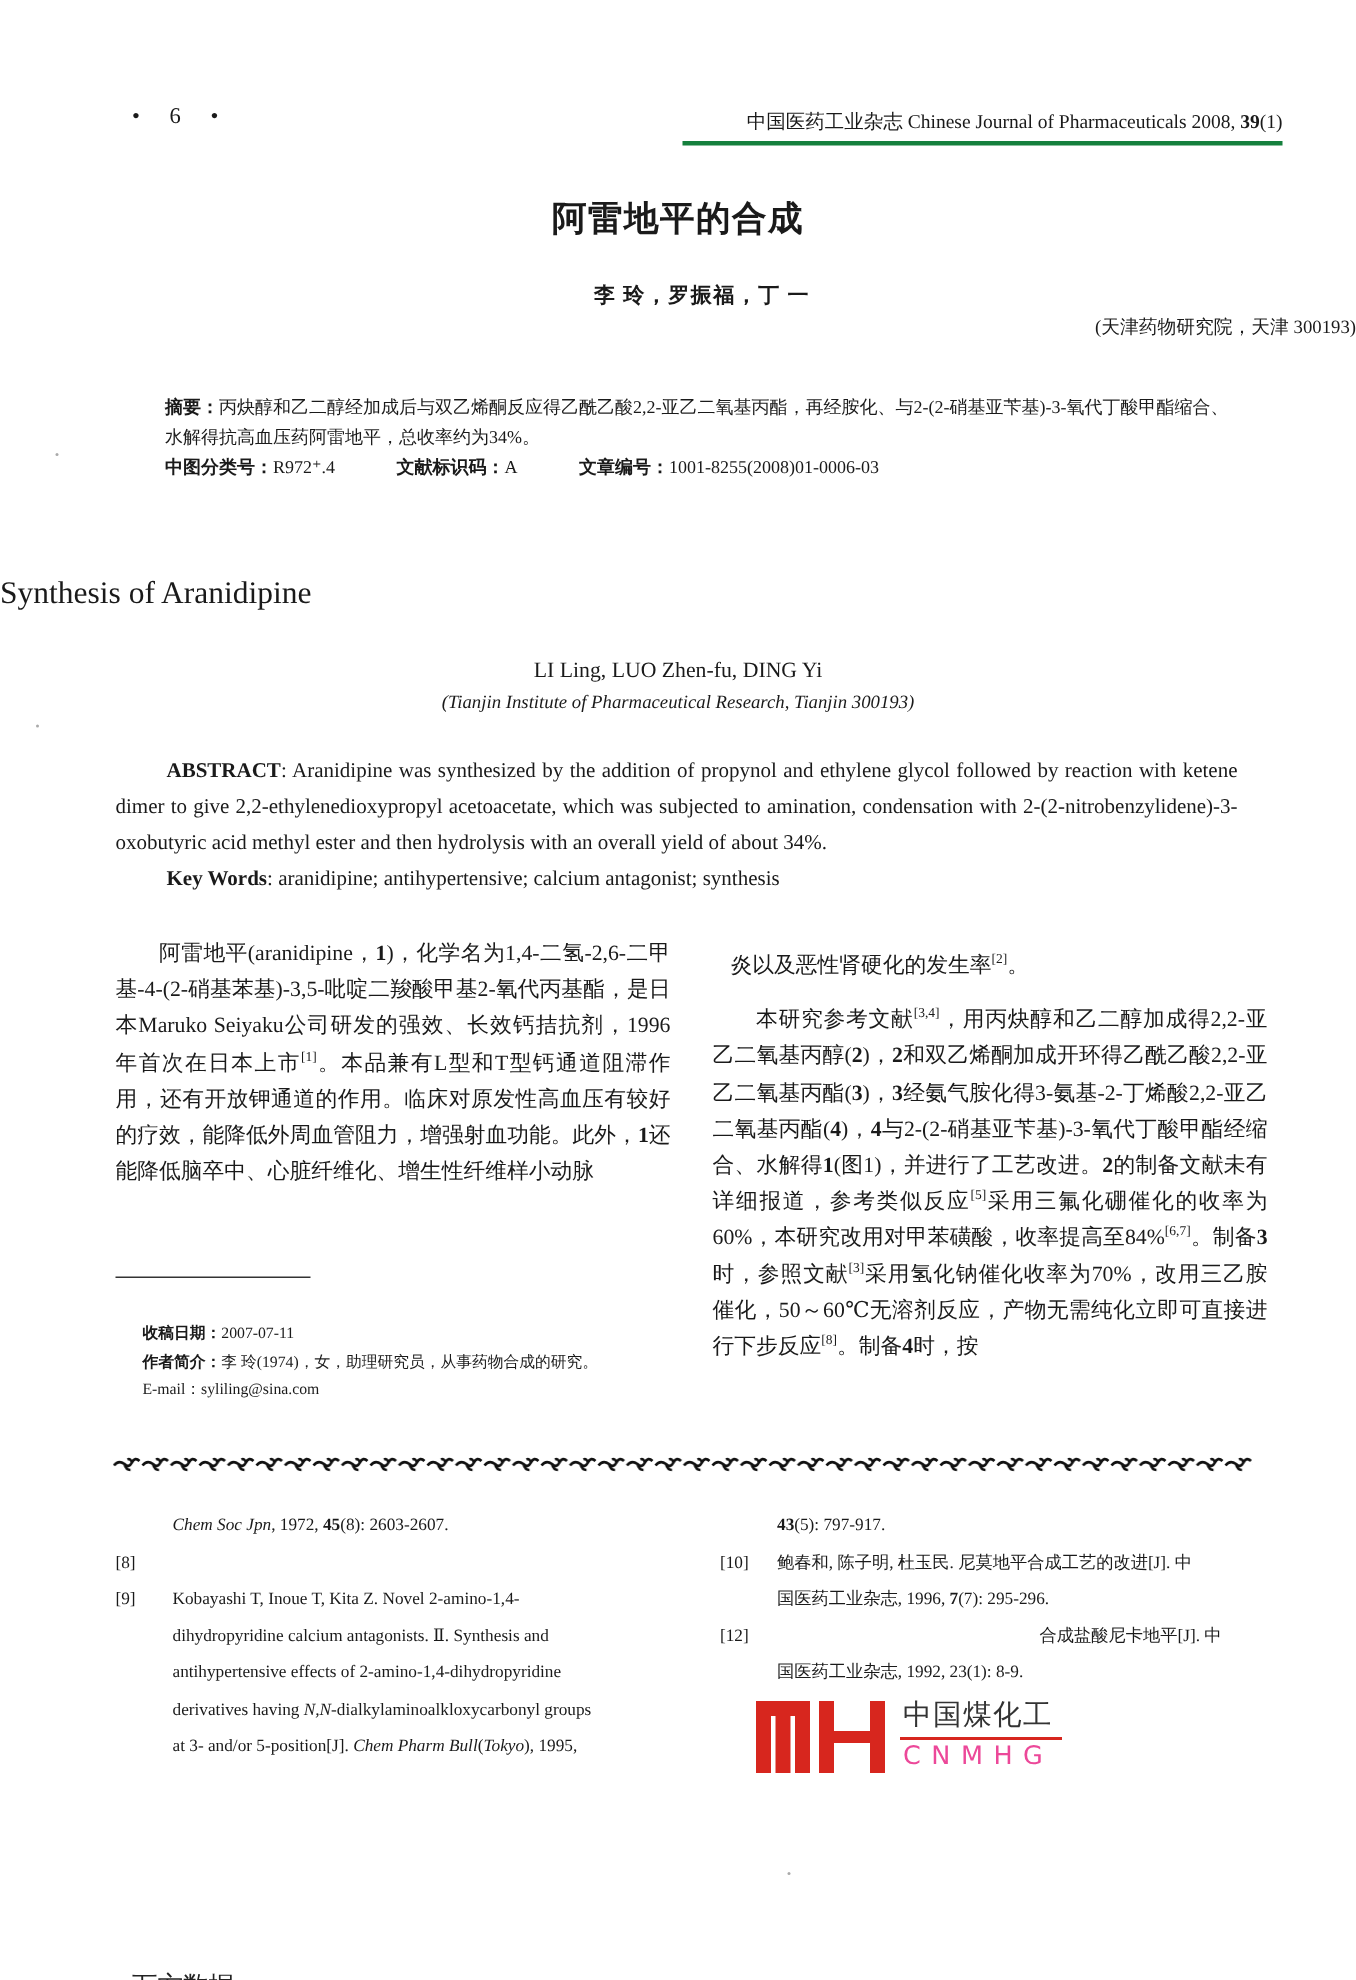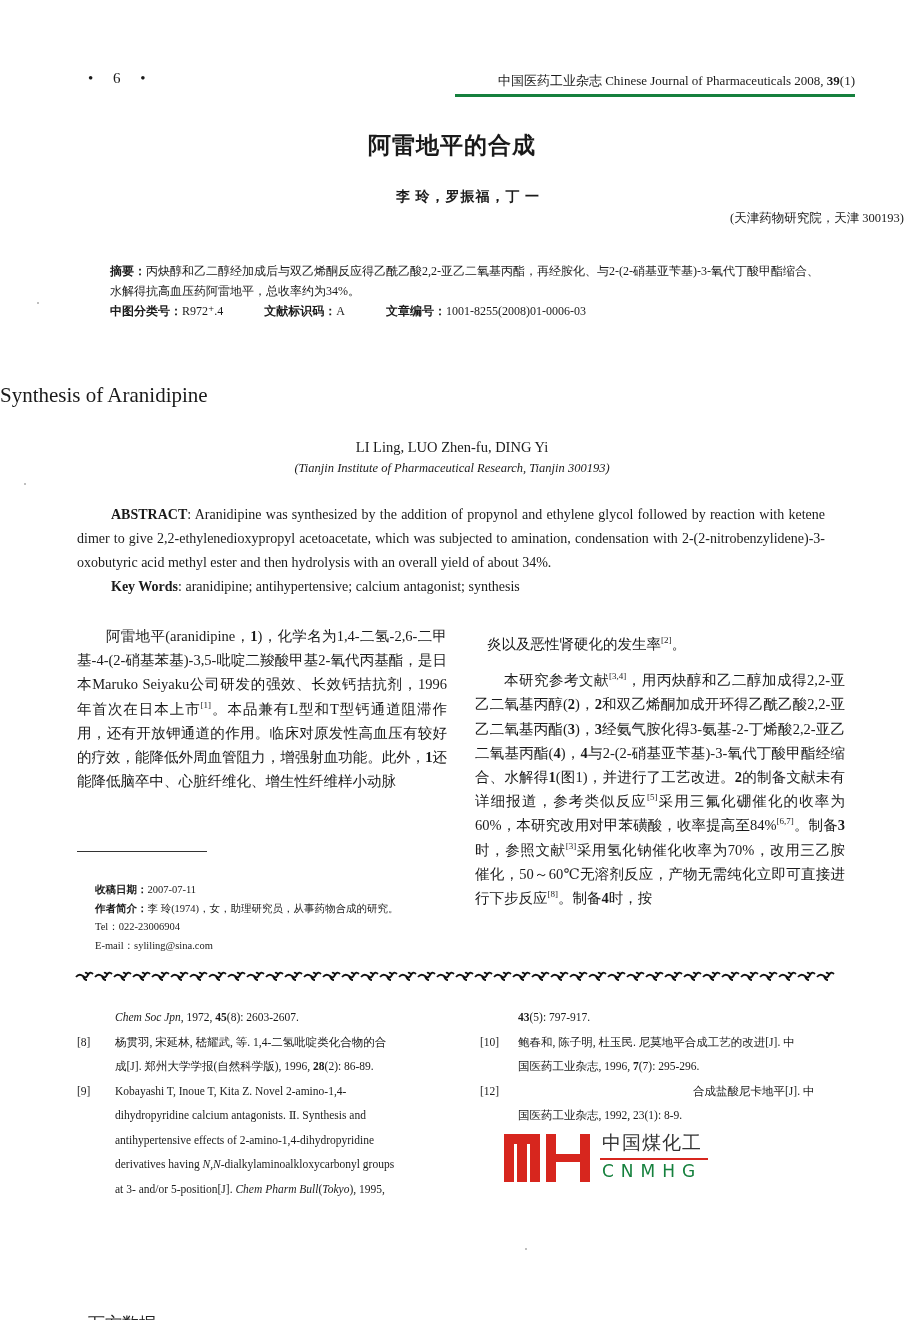--- a/index.html
+++ b/index.html
@@ -47,21 +47,21 @@
   .refs-left { left: 77px; top: 1005px; width: 370px; }
   .refs-right { left: 480px; top: 1005px; width: 365px; }
   .ref { display: flex; }
   .ref .num { width: 38px; flex: 0 0 38px; }
   .ref .body { flex: 1; }
   i { font-style: italic; }
 
   .logo { left: 500px; top: 1130px; width: 210px; height: 55px; }
   .logo-text-cn { position: absolute; left: 102px; top: 0px; font-size: 19px; font-family: "DejaVu Sans", sans-serif; color: #333; letter-spacing: 1px; }
   .logo-line { position: absolute; left: 100px; top: 28px; width: 108px; height: 2px; background: #d7261e; }
-  .logo-text-en { position: absolute; left: 102px; top: 31px; font-size: 17px; font-family: "DejaVu Sans", sans-serif; color: #15803d; letter-spacing: 7px; }
+  .logo-text-en { position: absolute; left: 102px; top: 31px; font-size: 17px; font-family: "DejaVu Sans", sans-serif; color: #ec4899; letter-spacing: 7px; }
 
   .watermark { left: 88px; top: 1312px; font-size: 17px; font-family: "DejaVu Sans", sans-serif; color: #222; }
   .speck { width: 2px; height: 2px; background: #aaa; border-radius: 50%; }
 </style>
 </head>
 <body>
 
 <div class="abs page-num">• 6 •</div>
 <div class="abs running-head">
   <span>中国医药工业杂志</span>
@@ -103,21 +103,20 @@
 
 <div class="abs col col-right">
   <p style="margin:12px"><span>炎以及恶性肾硬化的发生率</span><sup>[2]</sup><span>。</span></p>
   <p class="indent2" style="margin:0"><span>本研究参考文献</span><sup>[3,4]</sup><span>，用丙炔醇和乙二醇加成得2,2-亚乙二氧基丙醇(</span><b>2</b><span>)，</span><b>2</b><span>和双乙烯酮加成开环得乙酰乙酸2,2-亚乙二氧基丙酯(</span><b>3</b><span>)，</span><b>3</b><span>经氨气胺化得3-氨基-2-丁烯酸2,2-亚乙二氧基丙酯(</span><b>4</b><span>)，</span><b>4</b><span>与2-(2-硝基亚苄基)-3-氧代丁酸甲酯经缩合、水解得</span><b>1</b><span>(图1)，并进行了工艺改进。</span><b>2</b><span>的制备文献未有详细报道，参考类似反应</span><sup>[5]</sup><span>采用三氟化硼催化的收率为60%，本研究改用对甲苯磺酸，收率提高至84%</span><sup>[6,7]</sup><span>。制备</span><b>3</b><span>时，参照文献</span><sup>[3]</sup><span>采用氢化钠催化收率为70%，改用三乙胺催化，50～60℃无溶剂反应，产物无需纯化立即可直接进行下步反应</span><sup>[8]</sup><span>。制备</span><b>4</b><span>时，按</span></p>
 </div>
 
 <div class="abs footnote-rule"></div>
 <div class="abs footnotes">
   <div class="fn"><b>收稿日期：</b><span>2007-07-11</span></div>
   <div class="fn" style="text-indent:18px;padding-left:0;"><b>作者简介：</b><span>李  玲(1974)，女，助理研究员，从事药物合成的研究。</span></div>
-  <div class="fn">Tel：022-23006904</div>
   <div class="fn">E-mail：syliling@sina.com</div>
 </div>
 
 <div class="abs ornament">
   <svg width="760" height="16" viewBox="0 0 760 16">
     <defs>
       <pattern id="orn" x="0" y="0" width="19" height="16" patternUnits="userSpaceOnUse">
         <path d="M1 9 Q4 5 8 8 Q11 11 13 7 Q15 3 18 6 M8 8 Q9 12 12 12 M13 7 Q12 4 10 5" stroke="#111" stroke-width="1.8" fill="none"></path>
       </pattern>
     </defs>
@@ -125,21 +124,20 @@
   </svg>
 </div>
 
 <div class="abs refs refs-left">
   <div class="ref">
     <span class="num"></span>
     <span class="body"><i>Chem Soc Jpn</i><span>, 1972, </span><b>45</b><span>(8): 2603-2607.</span></span>
   </div>
   <div class="ref">
     <span class="num">[8]</span>
-    <span class="body"><span>杨贯羽, 宋延林, 嵇耀武, 等. 1,4-二氢吡啶类化合物的合</span><br><span>成[J]. 郑州大学学报(自然科学版), 1996, </span><b>28</b><span>(2): 86-89.</span></span>
   </div>
   <div class="ref">
     <span class="num">[9]</span>
     <span class="body"><span>Kobayashi T, Inoue T, Kita Z. Novel 2-amino-1,4-</span><br><span>dihydropyridine calcium antagonists. Ⅱ. Synthesis and</span><br><span>antihypertensive effects of 2-amino-1,4-dihydropyridine</span><br><span>derivatives having </span><i>N,N</i><span>-dialkylaminoalkloxycarbonyl groups</span><br><span>at 3- and/or 5-position[J]. </span><i>Chem Pharm Bull</i><span>(</span><i>Tokyo</i><span>), 1995,</span></span>
   </div>
 </div>
 
 <div class="abs refs refs-right">
   <div class="ref">
     <span class="num"></span>

